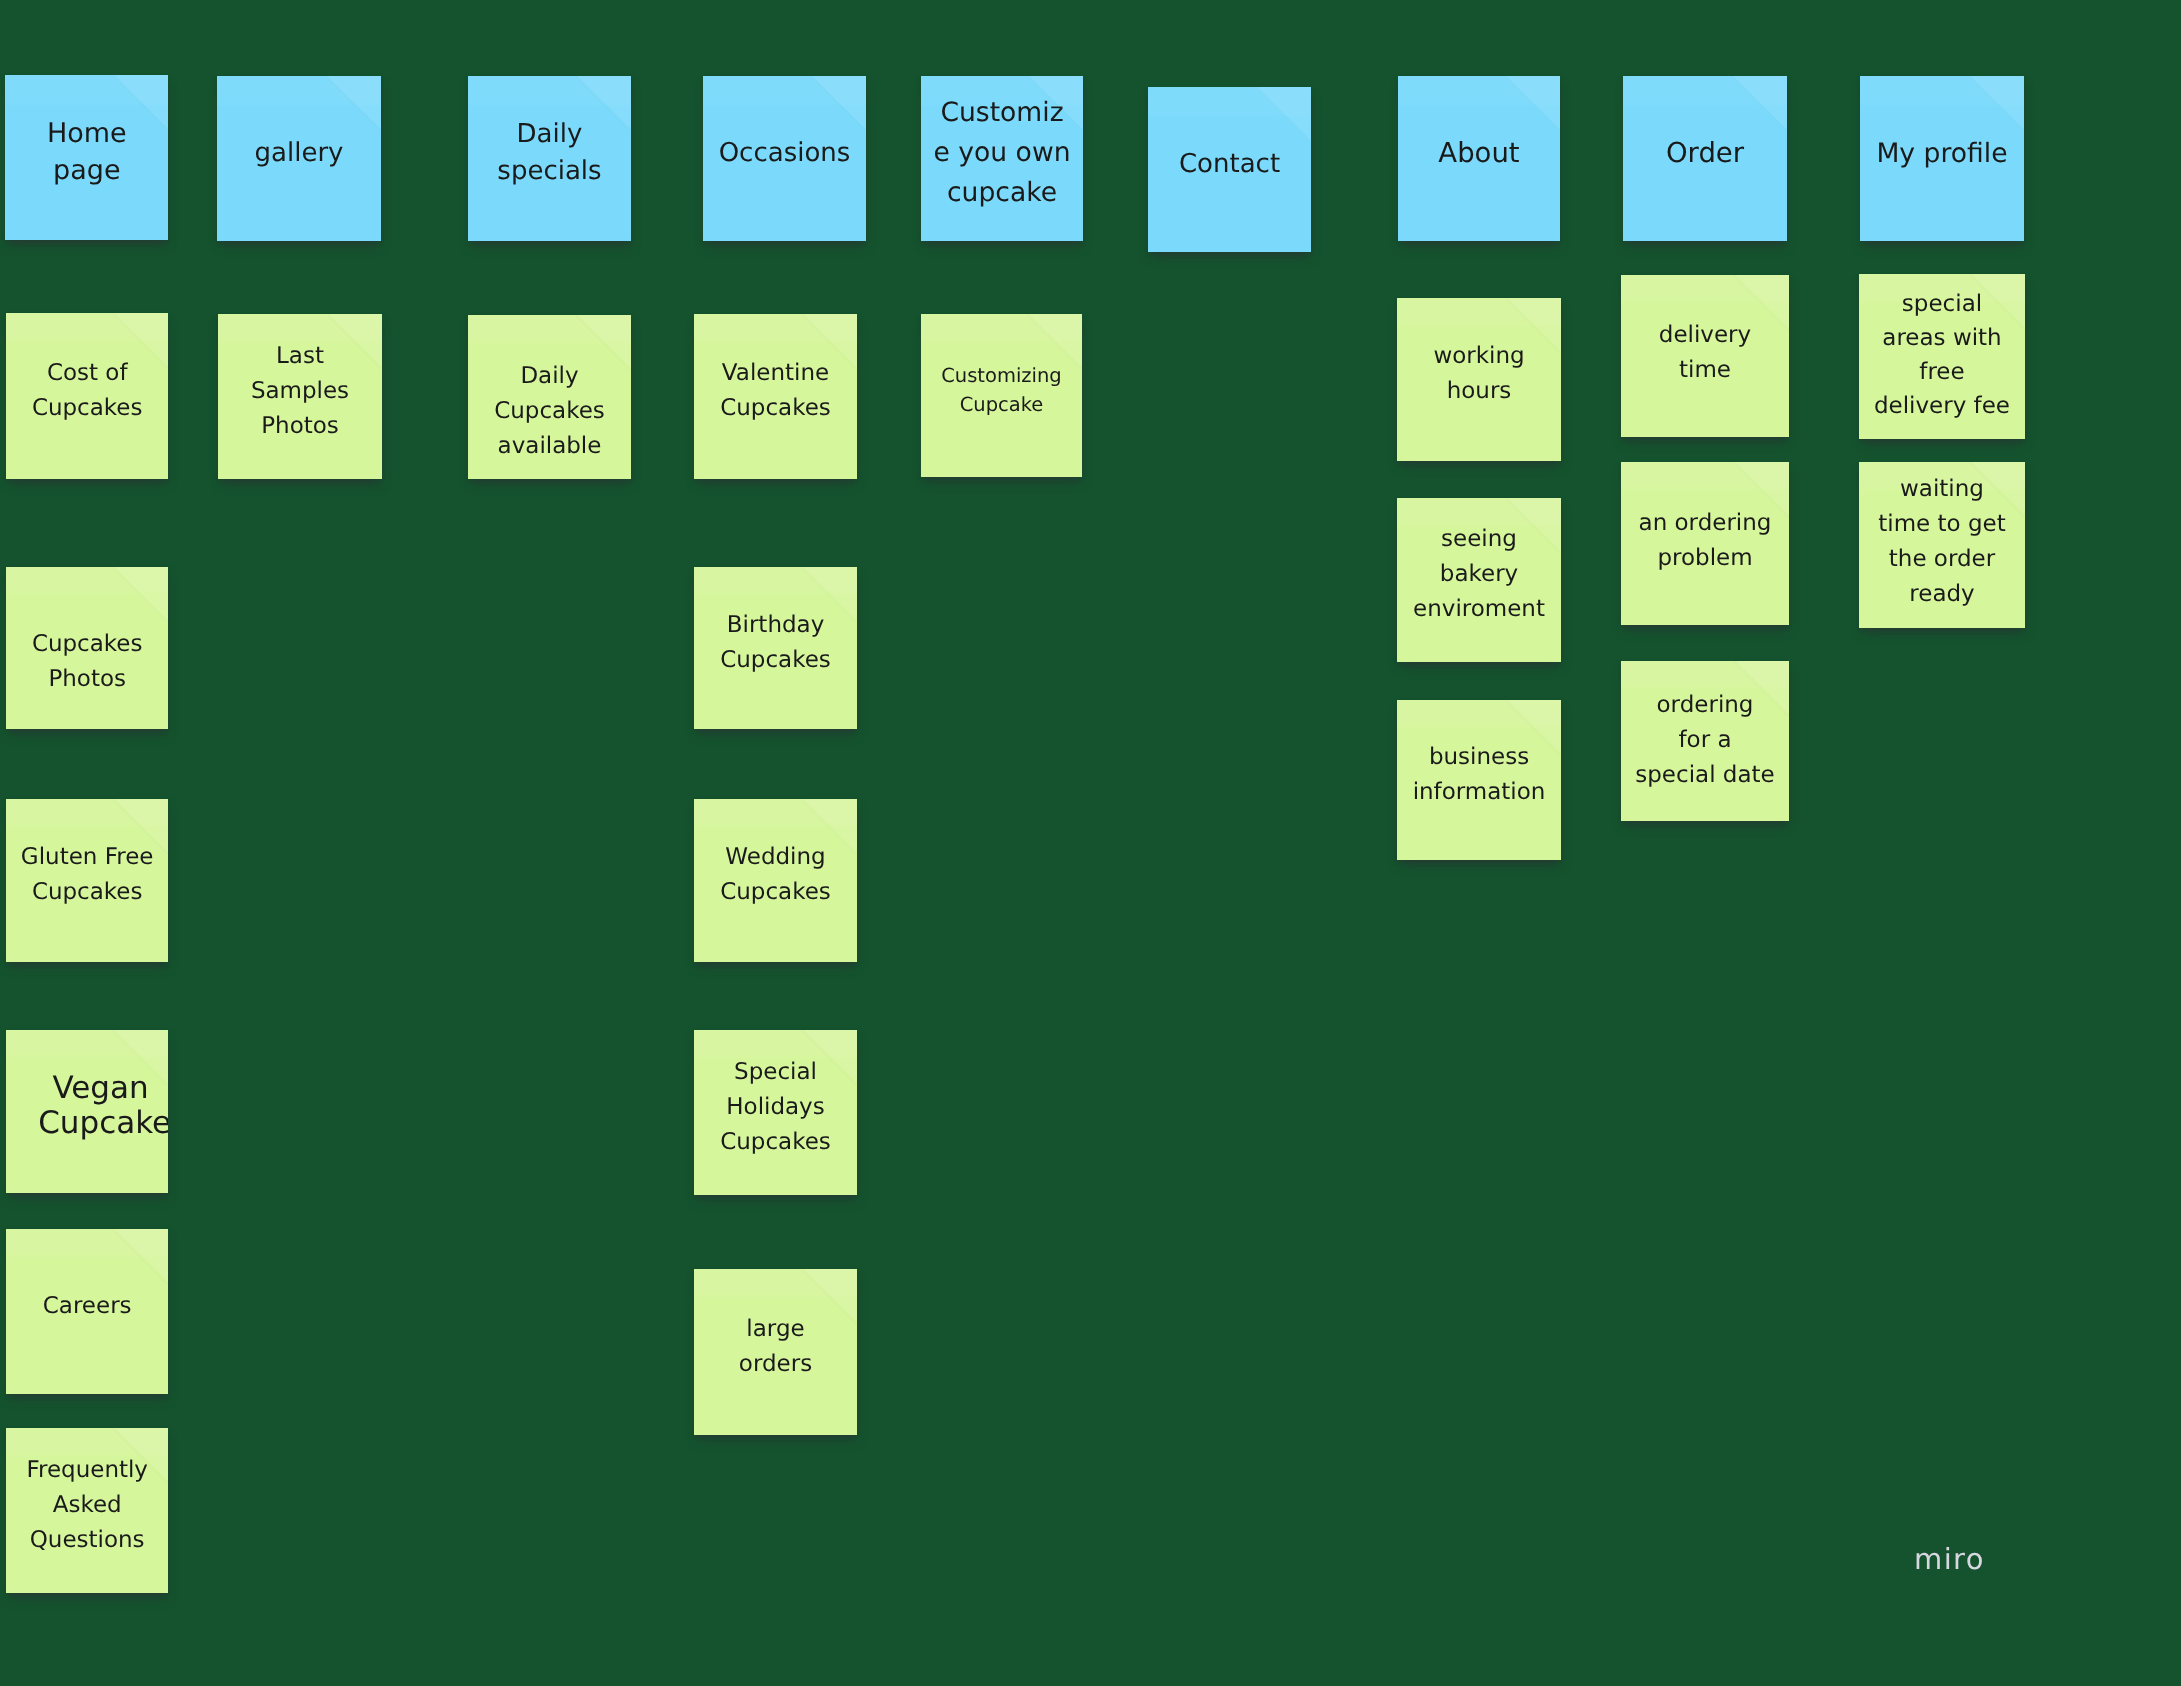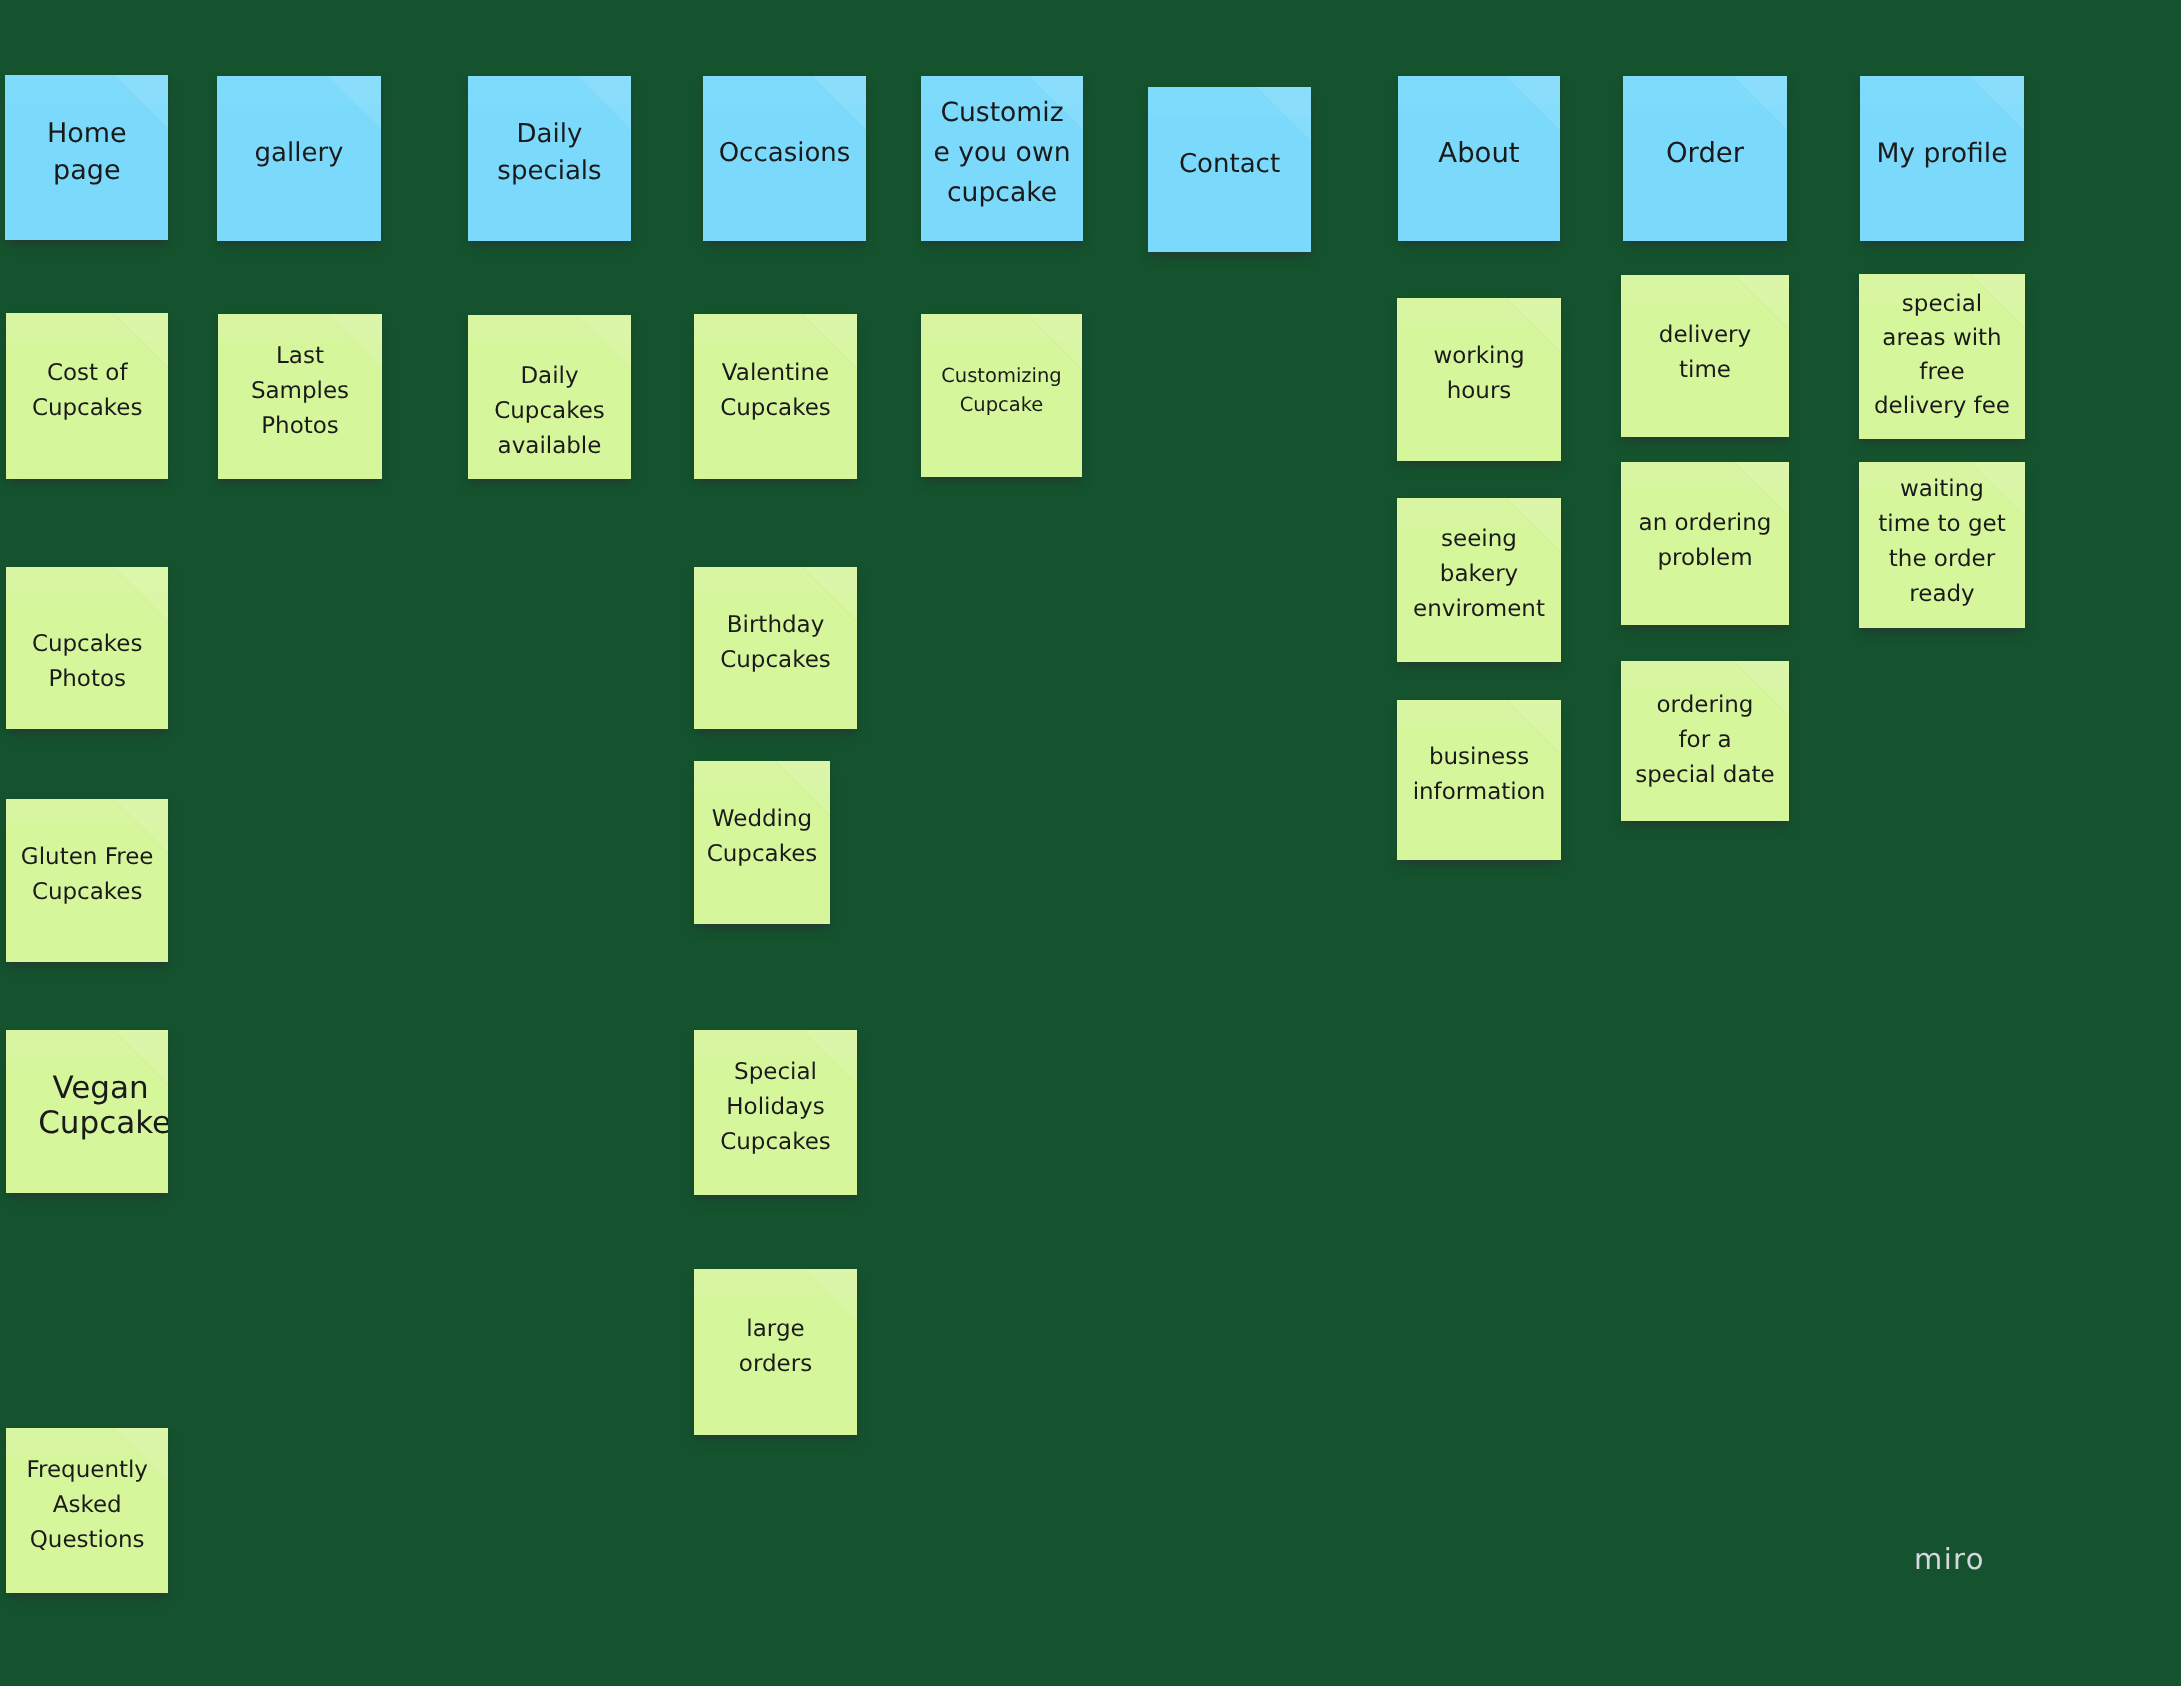--- a/index.html
+++ b/index.html
@@ -70,20 +70,23 @@
 Photos</div>
     </div>
 <div class="note green" style="left:6.2px;top:799px;width:162px;height:163px;">
       <div class="txt" style="font-size:23px;line-height:35px;top:-5.3px;">Gluten Free
 Cupcakes</div>
     </div>
 <div class="note green" style="left:6.2px;top:1030px;width:162px;height:163px;">
       <div class="txt" style="font-size:31px;line-height:35px;top:-5.3px;padding-left:32px;">Vegan
 Cupcakes</div>
     </div>
+<div class="note green" style="left:6.2px;top:1229px;width:162px;height:165px;">
+      <div class="txt" style="font-size:23px;line-height:35px;top:-5.3px;">Careers</div>
+    </div>
 <div class="note green" style="left:6.2px;top:1428px;width:162px;height:165px;">
       <div class="txt" style="font-size:23px;line-height:35px;top:-5.3px;">Frequently
 Asked
 Questions</div>
     </div>
 <div class="note green" style="left:218px;top:314px;width:164px;height:165px;">
       <div class="txt" style="font-size:23px;line-height:35px;top:-5.3px;">Last
 Samples
 Photos</div>
     </div>
@@ -93,21 +96,21 @@
 available</div>
     </div>
 <div class="note green" style="left:694px;top:314px;width:163px;height:165px;">
       <div class="txt" style="font-size:23px;line-height:35px;top:-5.3px;">Valentine
 Cupcakes</div>
     </div>
 <div class="note green" style="left:694px;top:567px;width:163px;height:162px;">
       <div class="txt" style="font-size:23px;line-height:35px;top:-5.3px;">Birthday
 Cupcakes</div>
     </div>
-<div class="note green" style="left:694px;top:761px;width:136px;height:163px;">
+<div class="note green" style="left:694px;top:799px;width:163px;height:163px;">
       <div class="txt" style="font-size:23px;line-height:35px;top:-5.3px;">Wedding
 Cupcakes</div>
     </div>
 <div class="note green" style="left:694px;top:1030px;width:163px;height:165px;">
       <div class="txt" style="font-size:23px;line-height:35px;top:-5.3px;">Special
 Holidays
 Cupcakes</div>
     </div>
 <div class="note green" style="left:694px;top:1228px;width:163px;height:166px;margin-top:41px;">
       <div class="txt" style="font-size:23px;line-height:35px;top:-5.3px;">large

